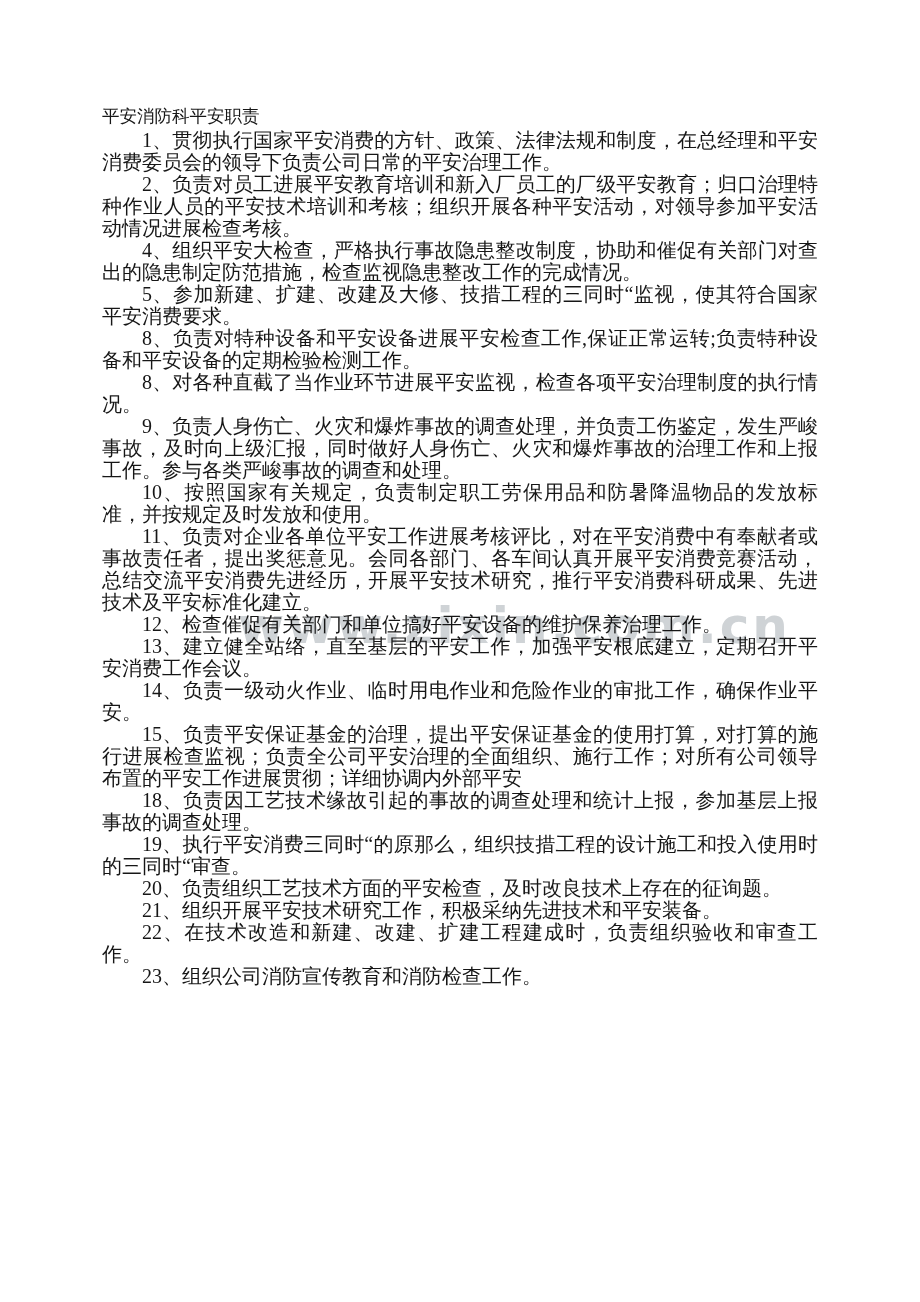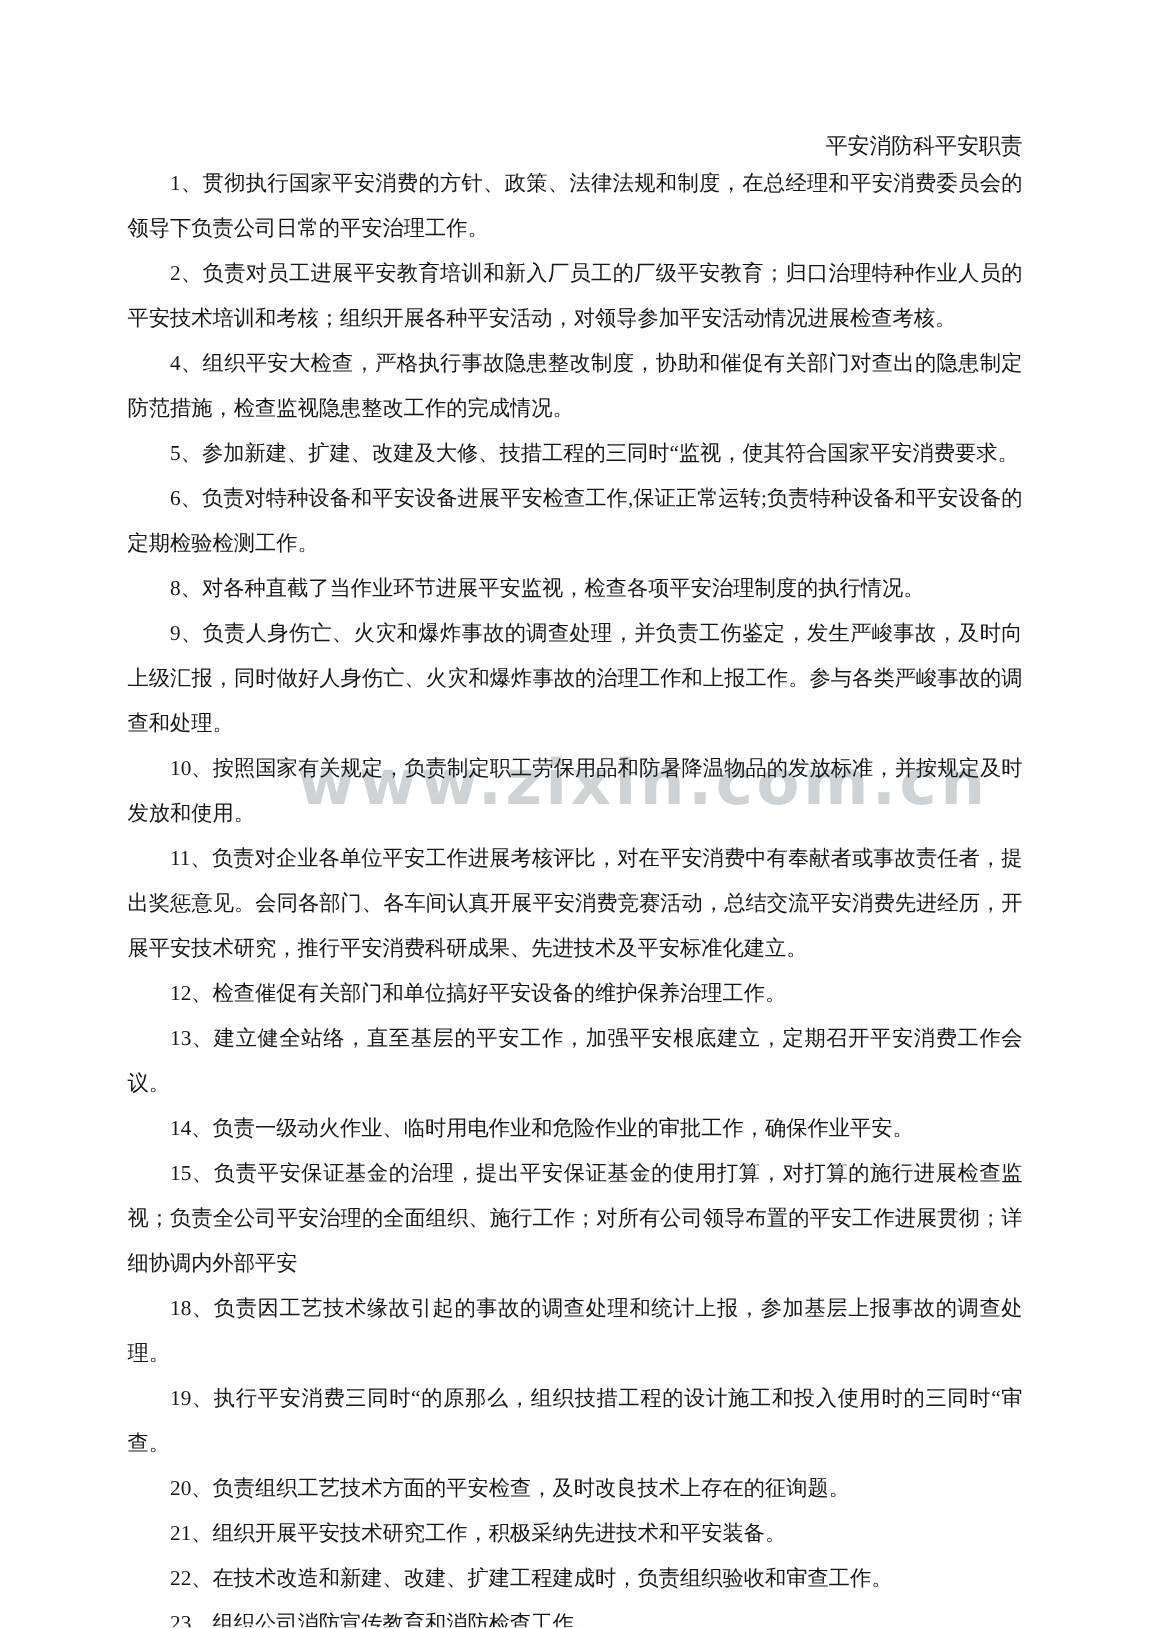--- a/index.html
+++ b/index.html
@@ -35,45 +35,45 @@
   .content {
     position: relative;
     z-index: 1;
     padding: 104px 102px 0 102px;
     color: #161616;
   }
   .doc-title {
     margin: 0 0 0 0;
     font-size: 17.5px;
     font-weight: normal;
-    text-align: right;
+    text-align: left;
     line-height: 24.55px;
   }
   .item {
     margin: 0;
-    font-size: 17px;
-    line-height: 36px;
+    font-size: 20px;
+    line-height: 22px;
     text-indent: 2em;
     text-align: justify;
     text-justify: inter-ideograph;
   }
 </style>
 </head>
 <body>
 
 <div class="page">
   <div class="watermark" style="color: rgb(207, 211, 214);">www.zixin.com.cn</div>
   <div class="content" style="color: rgb(22, 22, 22);">
     <h1 class="doc-title">平安消防科平安职责</h1>
     <div id="responsibilities-list">
         <p class="item">1、贯彻执行国家平安消费的方针、政策、法律法规和制度，在总经理和平安消费委员会的领导下负责公司日常的平安治理工作。</p>
         <p class="item">2、负责对员工进展平安教育培训和新入厂员工的厂级平安教育；归口治理特种作业人员的平安技术培训和考核；组织开展各种平安活动，对领导参加平安活动情况进展检查考核。</p>
         <p class="item">4、组织平安大检查，严格执行事故隐患整改制度，协助和催促有关部门对查出的隐患制定防范措施，检查监视隐患整改工作的完成情况。</p>
         <p class="item">5、参加新建、扩建、改建及大修、技措工程的三同时“监视，使其符合国家平安消费要求。</p>
-        <p class="item">6、负责对特种设备和平安设备进展平安检查工作,保证正常运转;负责特种设备和平安设备的定期检验检测工作。</p>
+        <p class="item">8、负责对特种设备和平安设备进展平安检查工作,保证正常运转;负责特种设备和平安设备的定期检验检测工作。</p>
         <p class="item">8、对各种直截了当作业环节进展平安监视，检查各项平安治理制度的执行情况。</p>
         <p class="item">9、负责人身伤亡、火灾和爆炸事故的调查处理，并负责工伤鉴定，发生严峻事故，及时向上级汇报，同时做好人身伤亡、火灾和爆炸事故的治理工作和上报工作。参与各类严峻事故的调查和处理。</p>
         <p class="item">10、按照国家有关规定，负责制定职工劳保用品和防暑降温物品的发放标准，并按规定及时发放和使用。</p>
         <p class="item">11、负责对企业各单位平安工作进展考核评比，对在平安消费中有奉献者或事故责任者，提出奖惩意见。会同各部门、各车间认真开展平安消费竞赛活动，总结交流平安消费先进经历，开展平安技术研究，推行平安消费科研成果、先进技术及平安标准化建立。</p>
         <p class="item">12、检查催促有关部门和单位搞好平安设备的维护保养治理工作。</p>
         <p class="item">13、建立健全站络，直至基层的平安工作，加强平安根底建立，定期召开平安消费工作会议。</p>
         <p class="item">14、负责一级动火作业、临时用电作业和危险作业的审批工作，确保作业平安。</p>
         <p class="item">15、负责平安保证基金的治理，提出平安保证基金的使用打算，对打算的施行进展检查监视；负责全公司平安治理的全面组织、施行工作；对所有公司领导布置的平安工作进展贯彻；详细协调内外部平安</p>
         <p class="item">18、负责因工艺技术缘故引起的事故的调查处理和统计上报，参加基层上报事故的调查处理。</p>
         <p class="item">19、执行平安消费三同时“的原那么，组织技措工程的设计施工和投入使用时的三同时“审查。</p>

